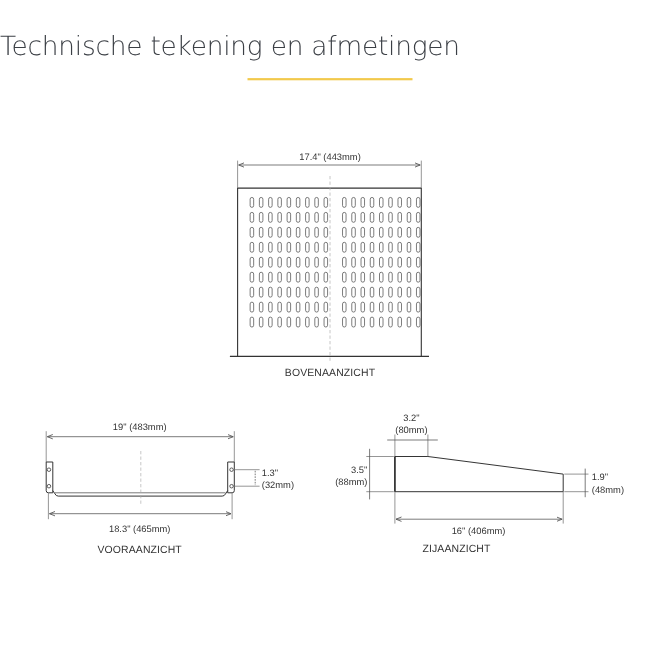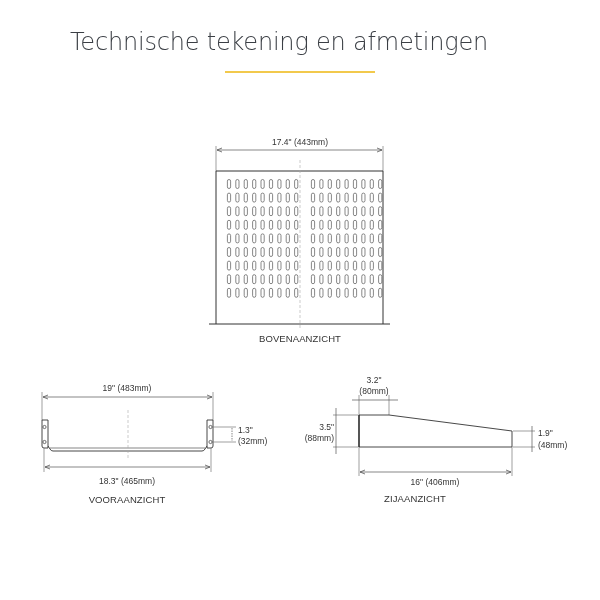--- a/index.html
+++ b/index.html
@@ -1,18 +1,18 @@
 <!DOCTYPE html>
 <html><head>
 <meta charset="utf-8">
 <style>
   html, body { margin: 0; padding: 0; background: #ffffff; }
   body { width: 600px; height: 600px; position: relative; overflow: hidden;
          font-family: "DejaVu Sans", "Liberation Sans", sans-serif; color: #333; }
-  .title { position: absolute; top: 28px; left: 0; width: 488px; text-align: right;
+  .title { position: absolute; top: 28px; left: 0; width: 488px; text-align: left;
            font-family: "DejaVu Sans", sans-serif; font-weight: 300; font-size: 24px;
            color: #3b3f45; letter-spacing: -0.2px; }
   .underline { position: absolute; top: 71px; left: 225px; width: 150px; height: 2px; }
   svg.drawing { position: absolute; left: 0; top: 0; }
   svg text { font-family: "Liberation Sans", "DejaVu Sans", sans-serif; fill: #333; }
   .dimtext { font-size: 8.5px; }
   .label { font-size: 9.5px; letter-spacing: 0.1px; }
 </style>
 </head>
 <body>

